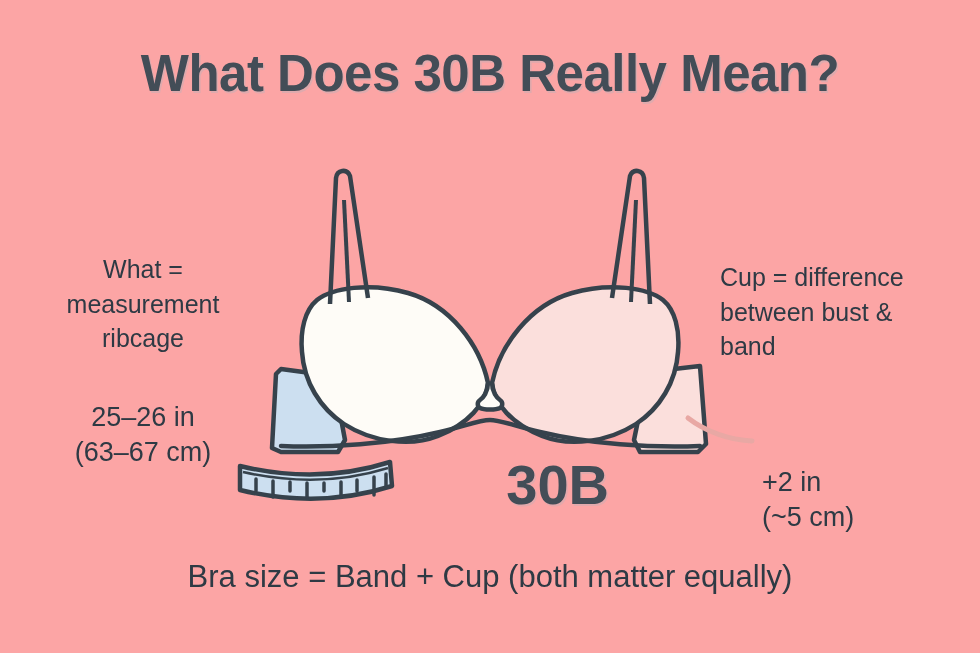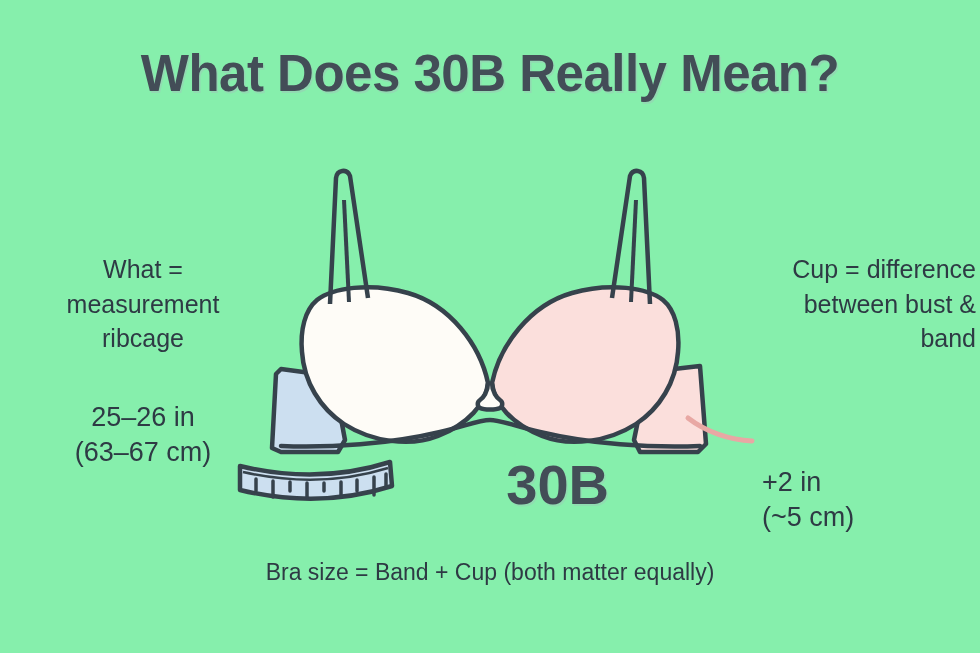--- a/index.html
+++ b/index.html
@@ -11,21 +11,21 @@
     height: 653px;
     background: #fdf8ec;
     font-family: "Liberation Sans", sans-serif;
     overflow: hidden;
     position: relative;
   }
   #infographic {
     position: relative;
     width: 980px;
     height: 653px;
-    background: #86efac;
+    background: #fca5a5;
   }
   .title {
     position: absolute;
     left: 0;
     top: 44px;
     width: 980px;
     text-align: center;
     font-size: 51px;
     font-weight: bold;
     color: #434d57;
@@ -40,23 +40,23 @@
     line-height: 1.38;
   }
   .label-band {
     left: 18px;
     top: 252px;
     width: 250px;
     text-align: center;
   }
   .label-cup {
     left: 720px;
-    top: 252px;
+    top: 260px;
     width: 256px;
-    text-align: right;
+    text-align: left;
   }
   .measure-block {
     position: absolute;
     color: #2e3a44;
     font-size: 27px;
     line-height: 1.3;
   }
   .measure-left {
     left: 28px;
     top: 400px;
@@ -80,21 +80,21 @@
     font-weight: bold;
     color: #434d57;
     text-shadow: 1.5px 1.5px 0 rgba(170,180,190,0.3);
   }
   .footer-note {
     position: absolute;
     left: 0;
     top: 559px;
     width: 980px;
     text-align: center;
-    font-size: 23px;
+    font-size: 31px;
     color: #2e3a44;
     white-space: nowrap;
   }
   .art {
     position: absolute;
     left: 0;
     top: 0;
     width: 980px;
     height: 653px;
     pointer-events: none;

